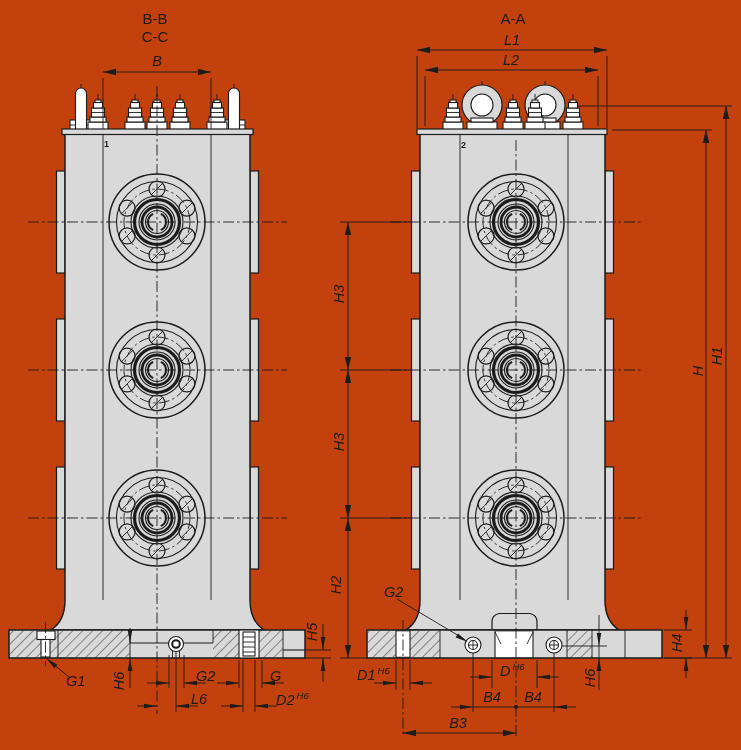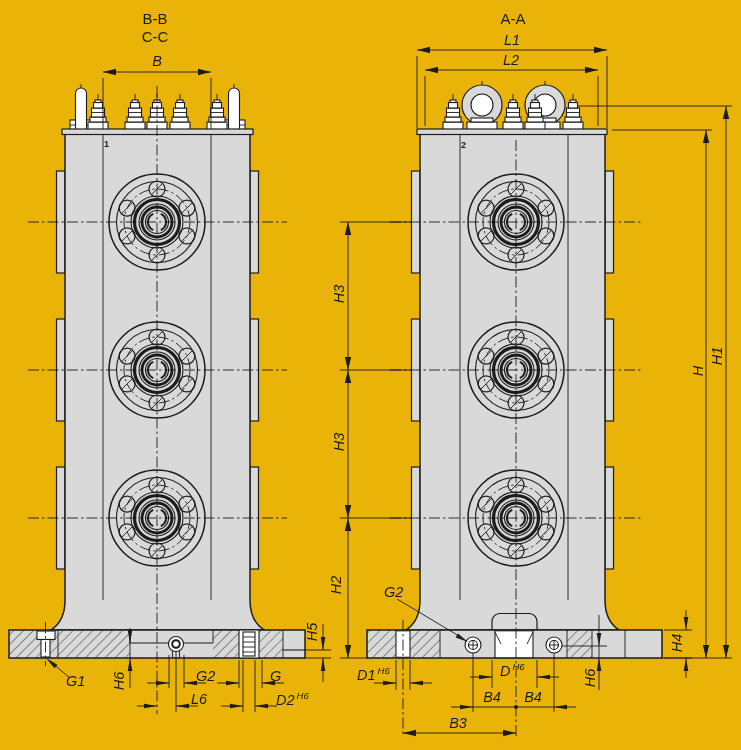--- a/index.html
+++ b/index.html
@@ -1,16 +1,16 @@
 <!DOCTYPE html>
 <html><head>
 <meta charset="utf-8">
 <style>
   html,body{margin:0;padding:0;background:#ffffff;}
-  .canvas{position:relative;width:741px;height:750px;background:#eab308;overflow:hidden;
+  .canvas{position:relative;width:741px;height:750px;background:#c2410c;overflow:hidden;
           font-family:"Liberation Sans",sans-serif;text-decoration:underline;}
   svg{display:block;}
   .ln09{stroke:#1c1c1c;stroke-width:0.9;fill:none;}
   .ln10{stroke:#1c1c1c;stroke-width:1.1;fill:none;}
   .ln12{stroke:#1c1c1c;stroke-width:1.2;fill:none;}
   .ln15{stroke:#1c1c1c;stroke-width:1.5;fill:none;}
   .ln20{stroke:#1c1c1c;stroke-width:2;fill:none;}
   .ln28{stroke:#1c1c1c;stroke-width:2.8;fill:none;}
   .ln32{stroke:#1c1c1c;stroke-width:3.2;fill:none;}
   .cl{stroke:#1c1c1c;stroke-width:0.9;fill:none;stroke-dasharray:11 3 2.5 3;}

